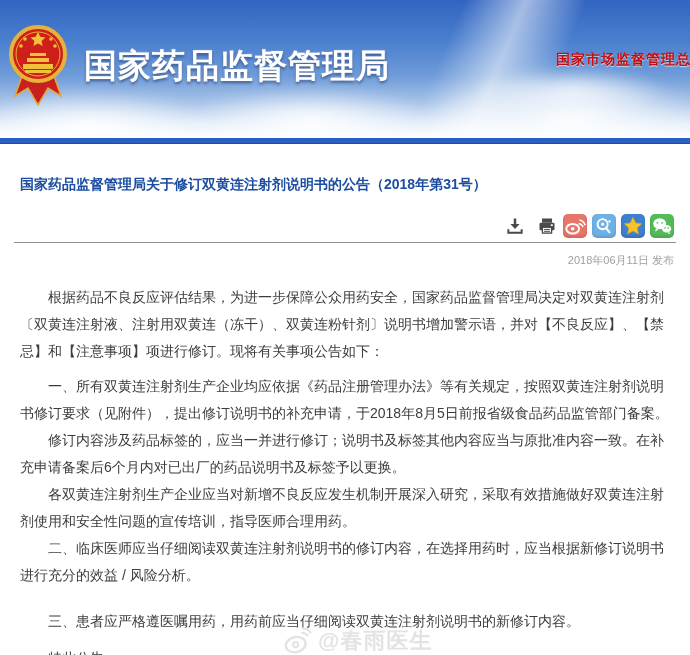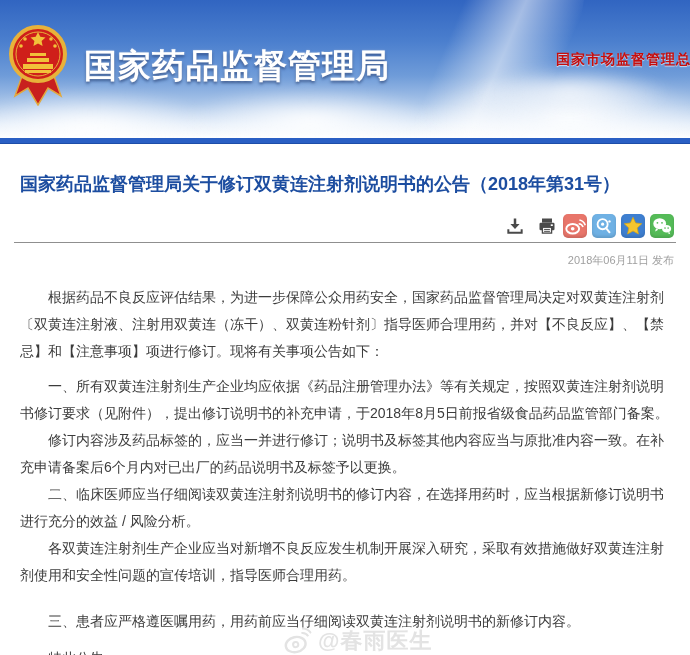--- a/index.html
+++ b/index.html
@@ -34,21 +34,21 @@
   .parent-agency{
     position:absolute;right:8px;top:51px;
     font-size:14px;font-weight:bold;color:#c50d0d;letter-spacing:1px;
     text-shadow:0 1px 1px rgba(255,255,255,.7);
     white-space:nowrap;
     margin-left:13px;
   }
   .blue-bar{width:690px;height:5px;background:#2a5fc4;border-bottom:1px solid #1d4da8;}
   
   .page-title{
-    margin:27px 18px 0 20px;font-size:18px;line-height:26px;font-weight:bold;
+    margin:27px 18px 0 20px;font-size:14px;line-height:26px;font-weight:bold;
     color:#1c4da0;letter-spacing:0px;white-space:nowrap;
   }
   .toolbar{
     display:flex;justify-content:flex-end;align-items:center;
     margin:17px 16px 0 0;height:24px;
   }
   .tool-btn{width:22px;height:22px;margin-left:10px;cursor:pointer;display:flex;align-items:center;justify-content:center;}
   .share-btn{
     width:24px;height:24px;border-radius:5px;margin-left:5px;cursor:pointer;
     display:flex;align-items:center;justify-content:center;box-shadow:inset 0 -2px 3px rgba(0,0,0,.12);
@@ -158,25 +158,25 @@
     </svg>
   </div>
 </div>
 
 <hr class="rule">
 
 <div class="pub-date">2018年06月11日 发布</div>
 
 <div class="article-body">
 
-<p>根据药品不良反应评估结果，为进一步保障公众用药安全，国家药品监督管理局决定对双黄连注射剂〔双黄连注射液、注射用双黄连（冻干）、双黄连粉针剂〕指导医师合理用药，并对【不良反应】、【禁忌】和【注意事项】项进行修订。现将有关事项公告如下：</p>
+<p>根据药品不良反应评估结果，为进一步保障公众用药安全，国家药品监督管理局决定对双黄连注射剂〔双黄连注射液、注射用双黄连（冻干）、双黄连粉针剂〕说明书增加警示语，并对【不良反应】、【禁忌】和【注意事项】项进行修订。现将有关事项公告如下：</p>
     <p>一、所有双黄连注射剂生产企业均应依据《药品注册管理办法》等有关规定，按照双黄连注射剂说明书修订要求（见附件），提出修订说明书的补充申请，于2018年8月5日前报省级食品药品监管部门备案。</p>
     <p>修订内容涉及药品标签的，应当一并进行修订；说明书及标签其他内容应当与原批准内容一致。在补充申请备案后6个月内对已出厂的药品说明书及标签予以更换。</p>
+    <p>各双黄连注射剂生产企业应当对新增不良反应发生机制开展深入研究，采取有效措施做好双黄连注射剂使用和安全性问题的宣传培训，指导医师合理用药。</p>
     <p>二、临床医师应当仔细阅读双黄连注射剂说明书的修订内容，在选择用药时，应当根据新修订说明书进行充分的效益 / 风险分析。</p>
-    <p>各双黄连注射剂生产企业应当对新增不良反应发生机制开展深入研究，采取有效措施做好双黄连注射剂使用和安全性问题的宣传培训，指导医师合理用药。</p>
     <p>三、患者应严格遵医嘱用药，用药前应当仔细阅读双黄连注射剂说明书的新修订内容。</p>
     <p>特此公告。</p>
   </div>
 
 <div class="watermark">
   <svg width="30" height="26" viewBox="0 0 30 26">
     <ellipse cx="12" cy="16" rx="10" ry="7.5" fill="none" stroke="#e3e3e3" stroke-width="2.4"></ellipse>
     <circle cx="12" cy="16" r="2.6" fill="none" stroke="#e3e3e3" stroke-width="2"></circle>
     <path d="M20 6 a7 7 0 0 1 6 4.5" fill="none" stroke="#e3e3e3" stroke-width="2"></path>
     <path d="M21.5 1.5 a10.5 10.5 0 0 1 8 6.5" fill="none" stroke="#e3e3e3" stroke-width="2"></path>

